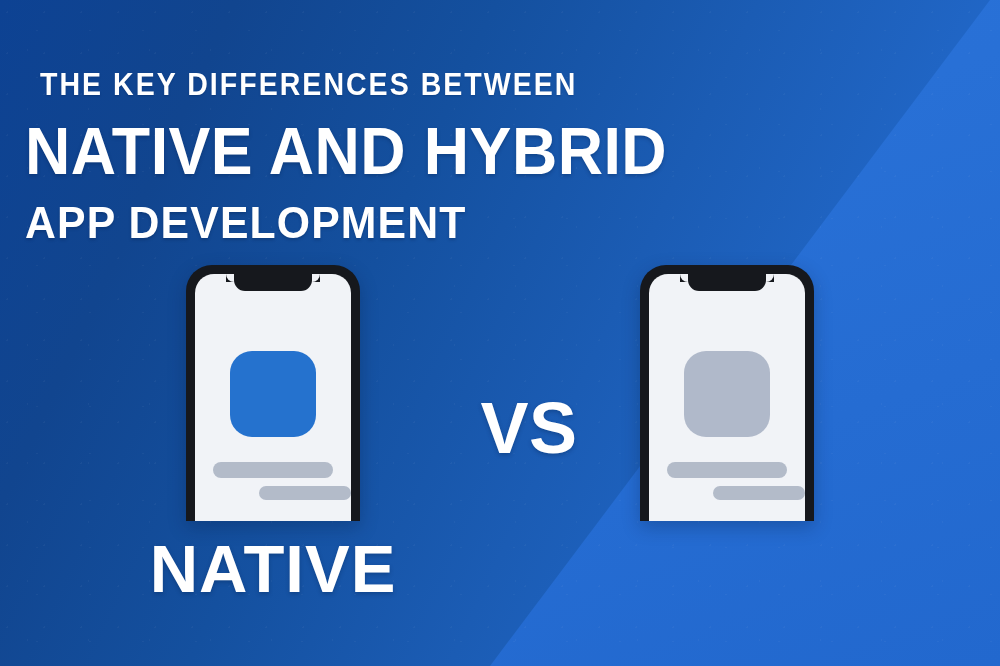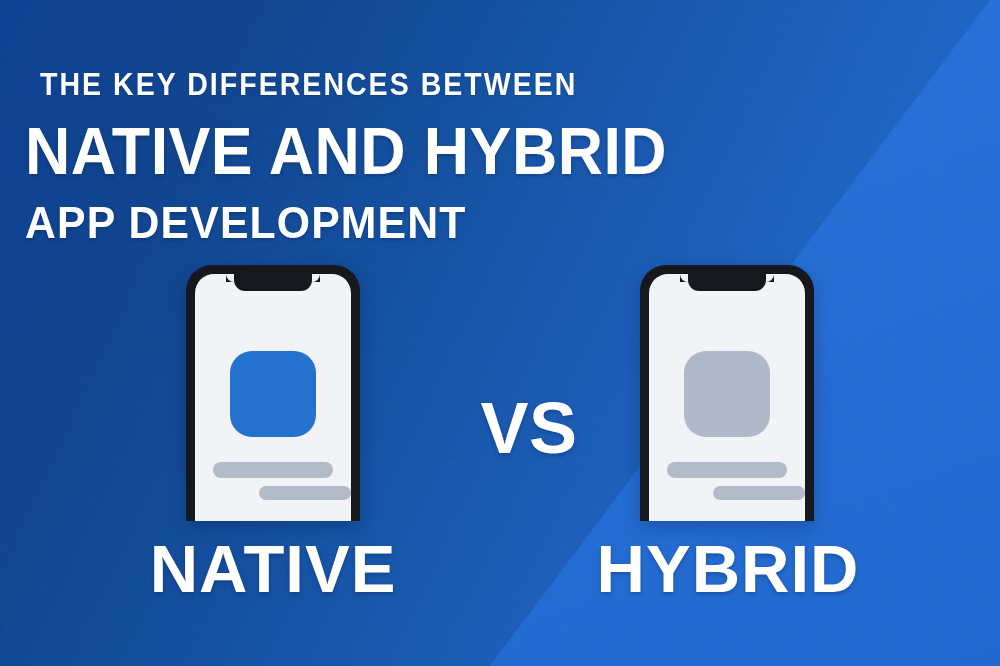--- a/index.html
+++ b/index.html
@@ -237,15 +237,14 @@
         <div class="app-icon" style="background:#b0b9ca"></div>
         <div class="bar bar-wide" style="background:#b3bbc9"></div>
         <div class="bar bar-narrow" style="background:#b3bbc9"></div>
       </div>
     </div>
   </div>
 
   <div id="vs-badge">VS</div>
 
   <div class="caption" id="caption-native">NATIVE</div>
-  <div class="caption" id="caption-hybrid">HYBRID</div>
 
 </div>
 
 </body></html>

